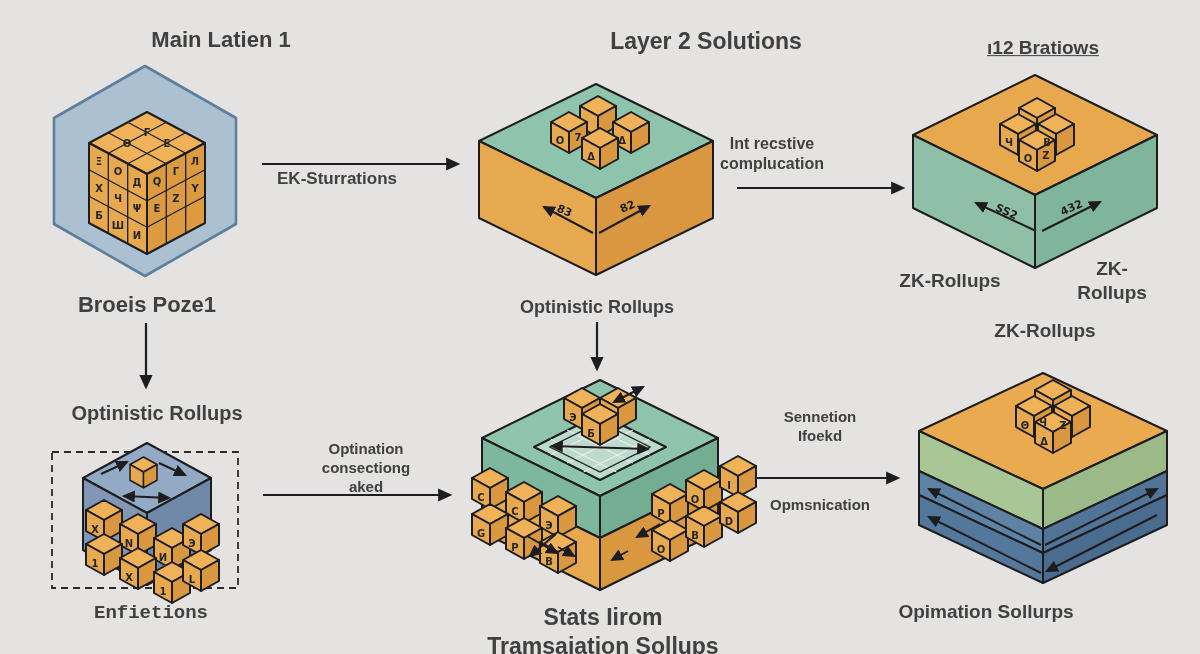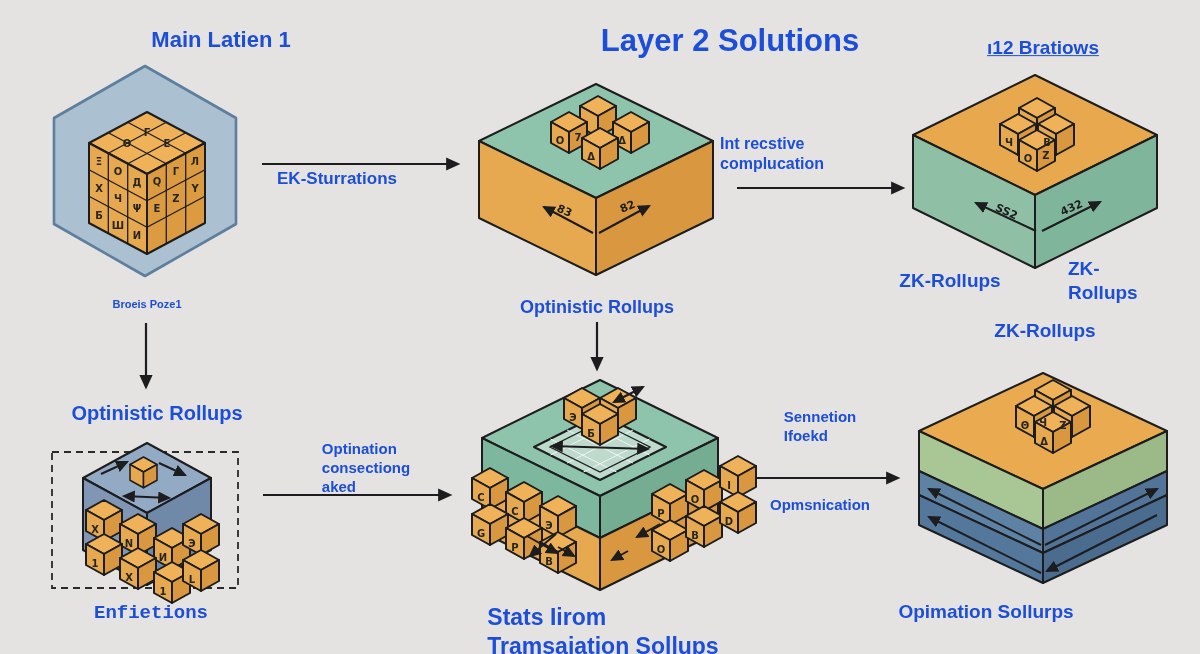--- a/index.html
+++ b/index.html
@@ -1,20 +1,20 @@
 <!DOCTYPE html>
 <html><head>
 <meta charset="utf-8">
 <style>
   html,body{margin:0;padding:0;background:#cfcfcd;}
   #stage{position:relative;width:1200px;height:654px;background:#e4e3e1;overflow:hidden;
          font-family:"Liberation Sans",sans-serif;}
   #diagram{position:absolute;left:0;top:0;}
-  .lbl{position:absolute;transform:translate(-50%,-50%);font-weight:700;color:#1d4ed8;
-       white-space:pre-line;text-align:left;line-height:1.25;}
+  .lbl{position:absolute;transform:translate(-50%,-50%);font-weight:700;color:#404040;
+       white-space:pre-line;text-align:center;line-height:1.25;}
   .arrow{stroke:#1d1d1f;stroke-width:2.2;fill:none;}
   .sarrow{stroke:#1d1d1f;stroke-width:2;fill:none;}
   .edge{stroke:#1d1d1f;stroke-width:2;stroke-linejoin:round;}
   .thin{stroke:#1d1d1f;stroke-width:1.3;fill:none;}
   .gl{font:700 10px "DejaVu Sans",sans-serif;fill:#26261f;text-anchor:middle;}
   .ann{font:700 11px "DejaVu Sans",sans-serif;fill:#1d1d1f;text-anchor:middle;}
 </style>
 </head>
 <body>
 
@@ -241,28 +241,28 @@
           <use href="#cube36" x="1035" y="412"></use>
       <text class="gl" x="1025" y="429" font-size="9">Θ</text>
           <text class="gl" x="1043" y="426" font-size="9">Ч</text>
       <text class="gl" x="1063" y="429" font-size="9">Z</text>
           <text class="gl" x="1044" y="445" font-size="9">Δ</text>
     </g>
   </g>
 </svg>
 
 <div class="lbl" style="left:221px;top:40px;font-size:22px;">Main Latien 1</div>
-<div class="lbl" style="left:706px;top:41px;font-size:31px;margin-left:24px;">Layer 2 Solutions</div>
+<div class="lbl" style="left:706px;top:41px;font-size:23px;">Layer 2 Solutions</div>
 <div class="lbl" style="left:1043px;top:48px;font-size:19px;text-decoration:underline;">ı12 Bratiows</div>
 
 <div class="lbl" style="left:337px;top:179px;font-size:17px;">EK-Sturrations</div>
 <div class="lbl" style="left:772px;top:154px;font-size:16px;">Int recstive
 complucation</div>
 
-<div class="lbl" style="left:147px;top:305px;font-size:11px;">Broeis Poze1</div>
+<div class="lbl" style="left:147px;top:305px;font-size:22px;">Broeis Poze1</div>
 <div class="lbl" style="left:157px;top:413px;font-size:20px;">Optinistic Rollups</div>
 <div class="lbl" style="left:597px;top:307px;font-size:18px;">Optinistic Rollups</div>
 
 <div class="lbl" style="left:950px;top:281px;font-size:19px;">ZK-Rollups</div>
 <div class="lbl" style="left:1112px;top:281px;font-size:19px;">ZK-Rollups</div>
 <div class="lbl" style="left:1045px;top:331px;font-size:19px;">ZK-Rollups</div>
 
 <div class="lbl" style="left:366px;top:468px;font-size:15px;">Optination
 consectiong
 aked</div>

